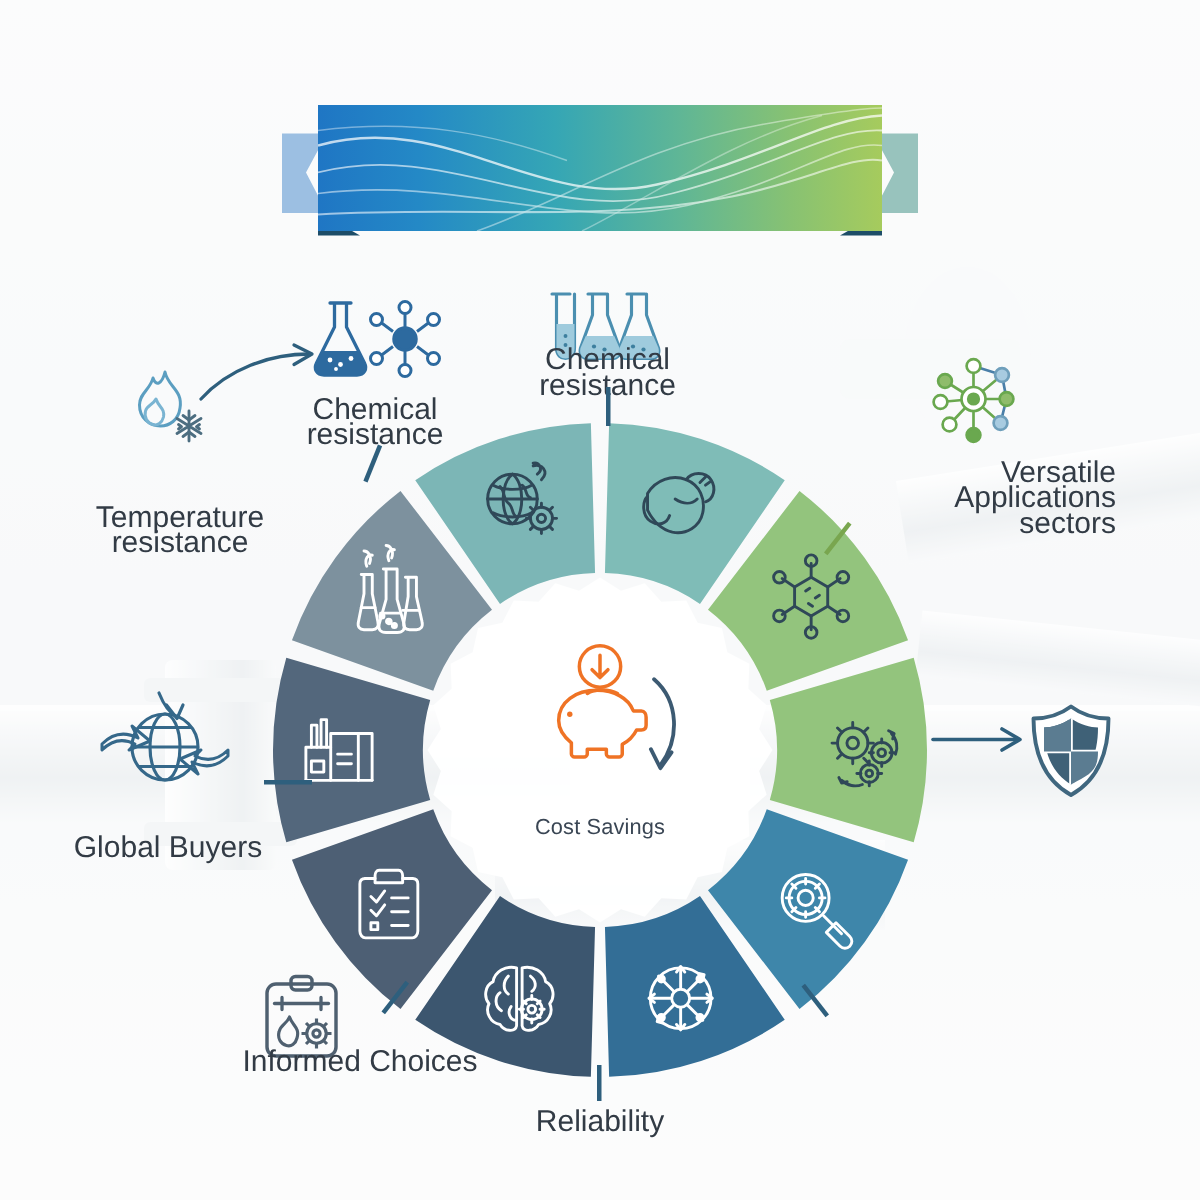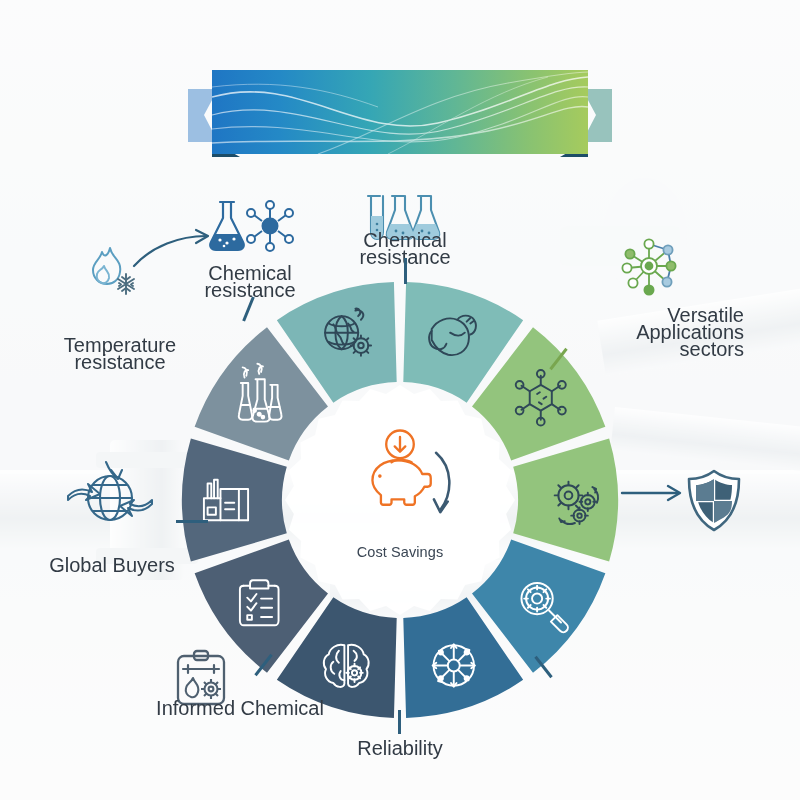--- a/index.html
+++ b/index.html
@@ -382,21 +382,21 @@
       <path d="M13,21 L49,21" stroke="#4f6070" stroke-width="2.2" stroke-linecap="round"></path>
       <path d="M18,17 L18,25 M44,17 L44,25" stroke="#4f6070" stroke-width="2.2" stroke-linecap="round"></path>
       <path d="M23,30 C25,36 30,37 28,44 C27,48 24,50 21,49 C17,48 15,44 16,40 C17,35 21,35 23,30 Z" fill="none" stroke="#4f6070" stroke-width="2.1" stroke-linejoin="round"></path>
       <g fill="none" stroke="#4f6070" stroke-width="2.1">
         <circle cx="41" cy="41" r="6.5"></circle>
         <circle cx="41" cy="41" r="2.4"></circle>
         <path d="M41,31 L41,34 M41,48 L41,51 M31,41 L34,41 M48,41 L51,41 M34,34 L36.5,36.5 M45.5,45.5 L48,48 M48,34 L45.5,36.5 M36.5,45.5 L34,48"></path>
       </g>
     </svg>
   </div>
-  <div class="lbl" style="left:150px;top:700px;width:180px;">Informed Chemical</div>
+  <div class="lbl" style="left:150px;top:700px;width:180px;">Informed Choices</div>
   <div class="conn" style="left:262px;top:652px;width:3px;height:26px;transform:rotate(38deg);"></div>
 
   <div class="ico" style="left:66px;top:460px;">
     <svg width="88" height="70" viewBox="0 0 88 70">
       <g fill="none" stroke="#35688a" stroke-width="2.1">
         <circle cx="44" cy="38" r="22"></circle>
         <ellipse cx="44" cy="38" rx="10" ry="22"></ellipse>
         <path d="M22,38 L66,38 M26,25 L62,25 M26,51 L62,51"></path>
       </g>
       <path d="M40,2 C44,12 48,16 52,18" fill="none" stroke="#35688a" stroke-width="2.1" stroke-linecap="round"></path>

